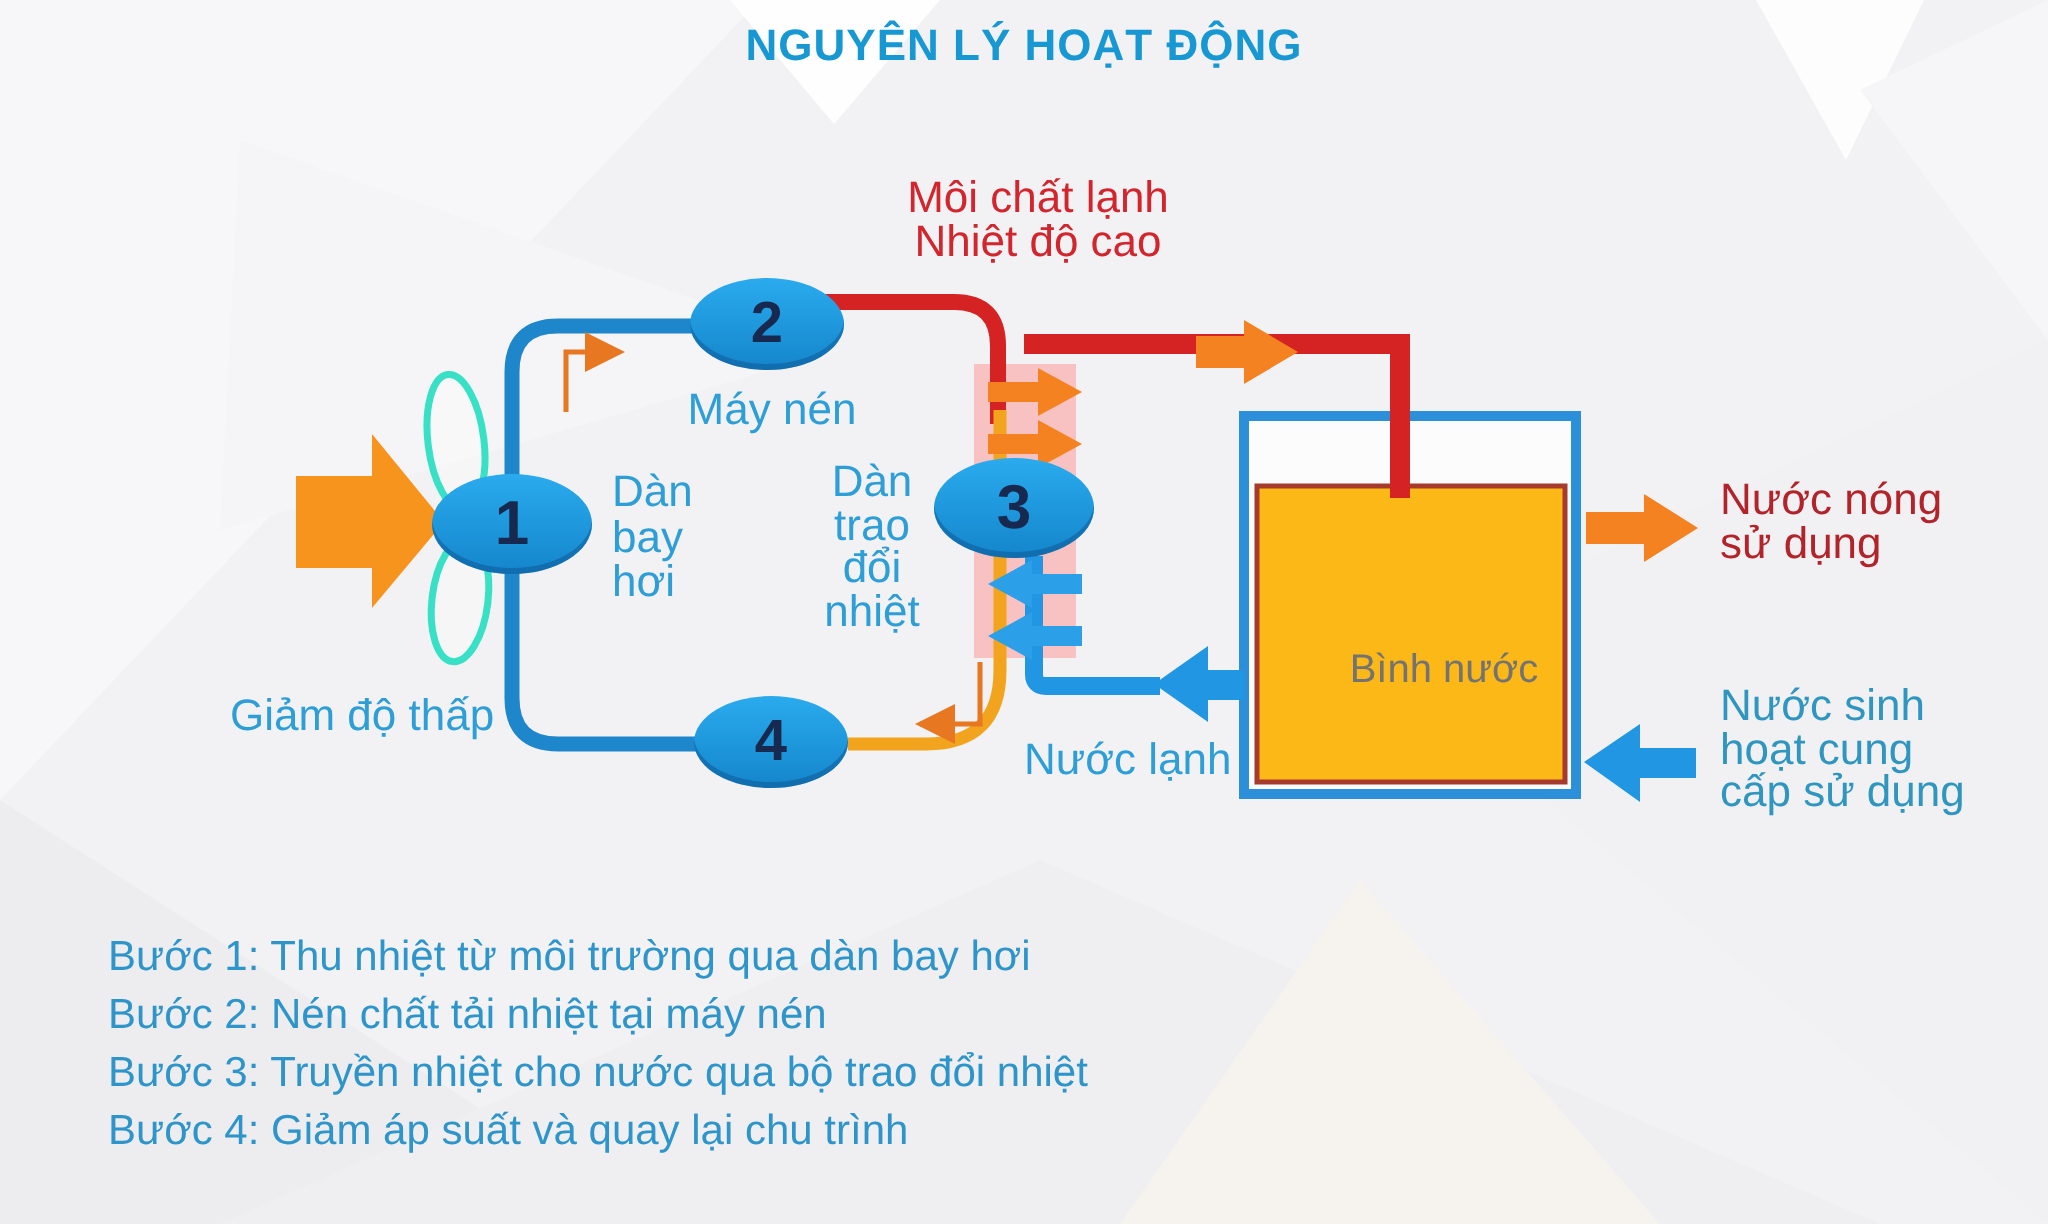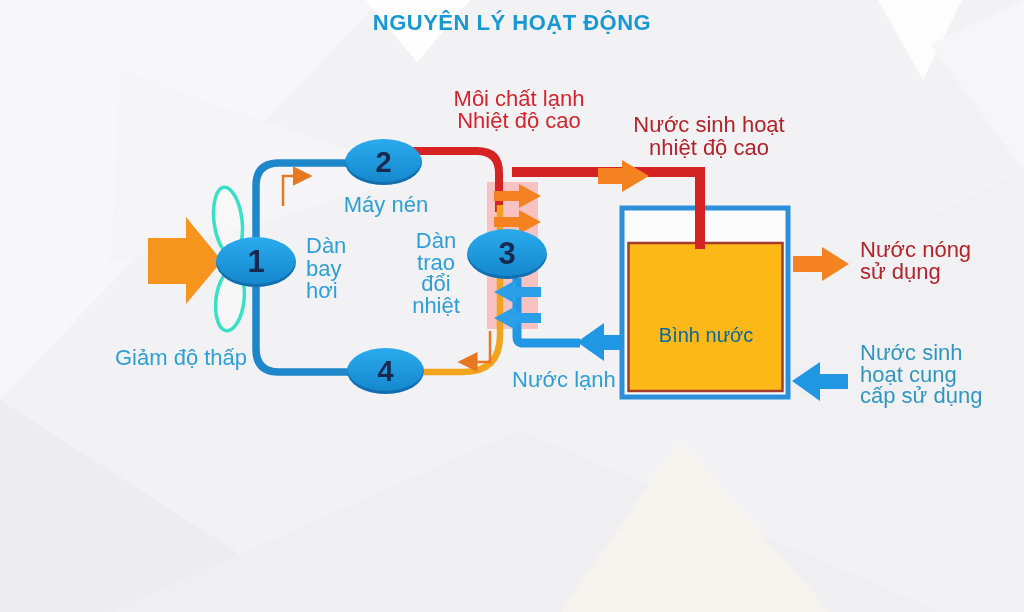--- a/index.html
+++ b/index.html
@@ -6,21 +6,21 @@
   .stage{
     position:relative;width:1024px;height:612px;overflow:hidden;
     font-family:"Liberation Sans",sans-serif;background:#f2f2f4;
   }
   .stage svg{position:absolute;left:0;top:0;}
   .lbl{position:absolute;white-space:pre-line;line-height:22px;font-size:22px;z-index:3;}
   .center{text-align:center;}
   .red{color:#b2232a;}
   .red-bright{color:#d2252d;}
   .blue{color:#2d9fd6;}
-  .teal{color:#0369a1;}
+  .teal{color:#737373;padding-left:16px;}
   .supply{color:#2f96bf;}
   .title{
     position:absolute;left:0;top:10px;width:100%;text-align:center;
     font-size:22px;font-weight:bold;letter-spacing:.5px;color:#1898d3;z-index:3;
   }
   .node{
     position:absolute;z-index:2;border-radius:50%;
     background:linear-gradient(#2aabee,#1485cb);
     box-shadow:inset 0 -3px 0 rgba(10,80,140,.45);
     display:flex;align-items:center;justify-content:center;
@@ -103,33 +103,37 @@
   </div>
   <div class="node" style="left:467px;top:229px;width:80px;height:50px;font-size:31px;">
     <span>3</span>
   </div>
   <div class="node" style="left:347px;top:348px;width:77px;height:46px;font-size:29px;">
     <span>4</span>
   </div>
 
   <div class="lbl red-bright center" style="left:440px;top:88px;width:158px;">Môi chất lạnh
 Nhiệt độ cao</div>
-  <div class="lbl red center" style="left:630px;top:113px;width:158px;line-height:23px;">Nước sinh hoạt
-nhiệt độ cao</div>
   <div class="lbl blue" style="left:115px;top:347px;">Giảm độ thấp</div>
   <div class="lbl blue center" style="left:326px;top:194px;width:120px;">Máy nén</div>
   <div class="lbl blue" style="left:306px;top:235px;line-height:22.5px;">Dàn
 bay
 hơi</div>
   <div class="lbl blue center" style="left:405px;top:230px;width:62px;line-height:21.5px;">Dàn
 trao
 đổi
 nhiệt</div>
   <div class="lbl blue" style="left:512px;top:369px;">Nước lạnh</div>
   <div class="lbl teal center" style="left:629px;top:324px;width:154px;font-size:20px;">Bình nước</div>
   <div class="lbl red" style="left:860px;top:239px;line-height:22px;">Nước nóng
 sử dụng</div>
   <div class="lbl supply" style="left:860px;top:342px;line-height:21.5px;">Nước sinh
 hoạt cung
 cấp sử dụng</div>
 
+  <div class="steps">
+    <div>Bước 1: Thu nhiệt từ môi trường qua dàn bay hơi</div>
+    <div>Bước 2: Nén chất tải nhiệt tại máy nén</div>
+    <div>Bước 3: Truyền nhiệt cho nước qua bộ trao đổi nhiệt</div>
+    <div>Bước 4: Giảm áp suất và quay lại chu trình</div>
+  </div>
 
 </div>
 
 </body></html>

